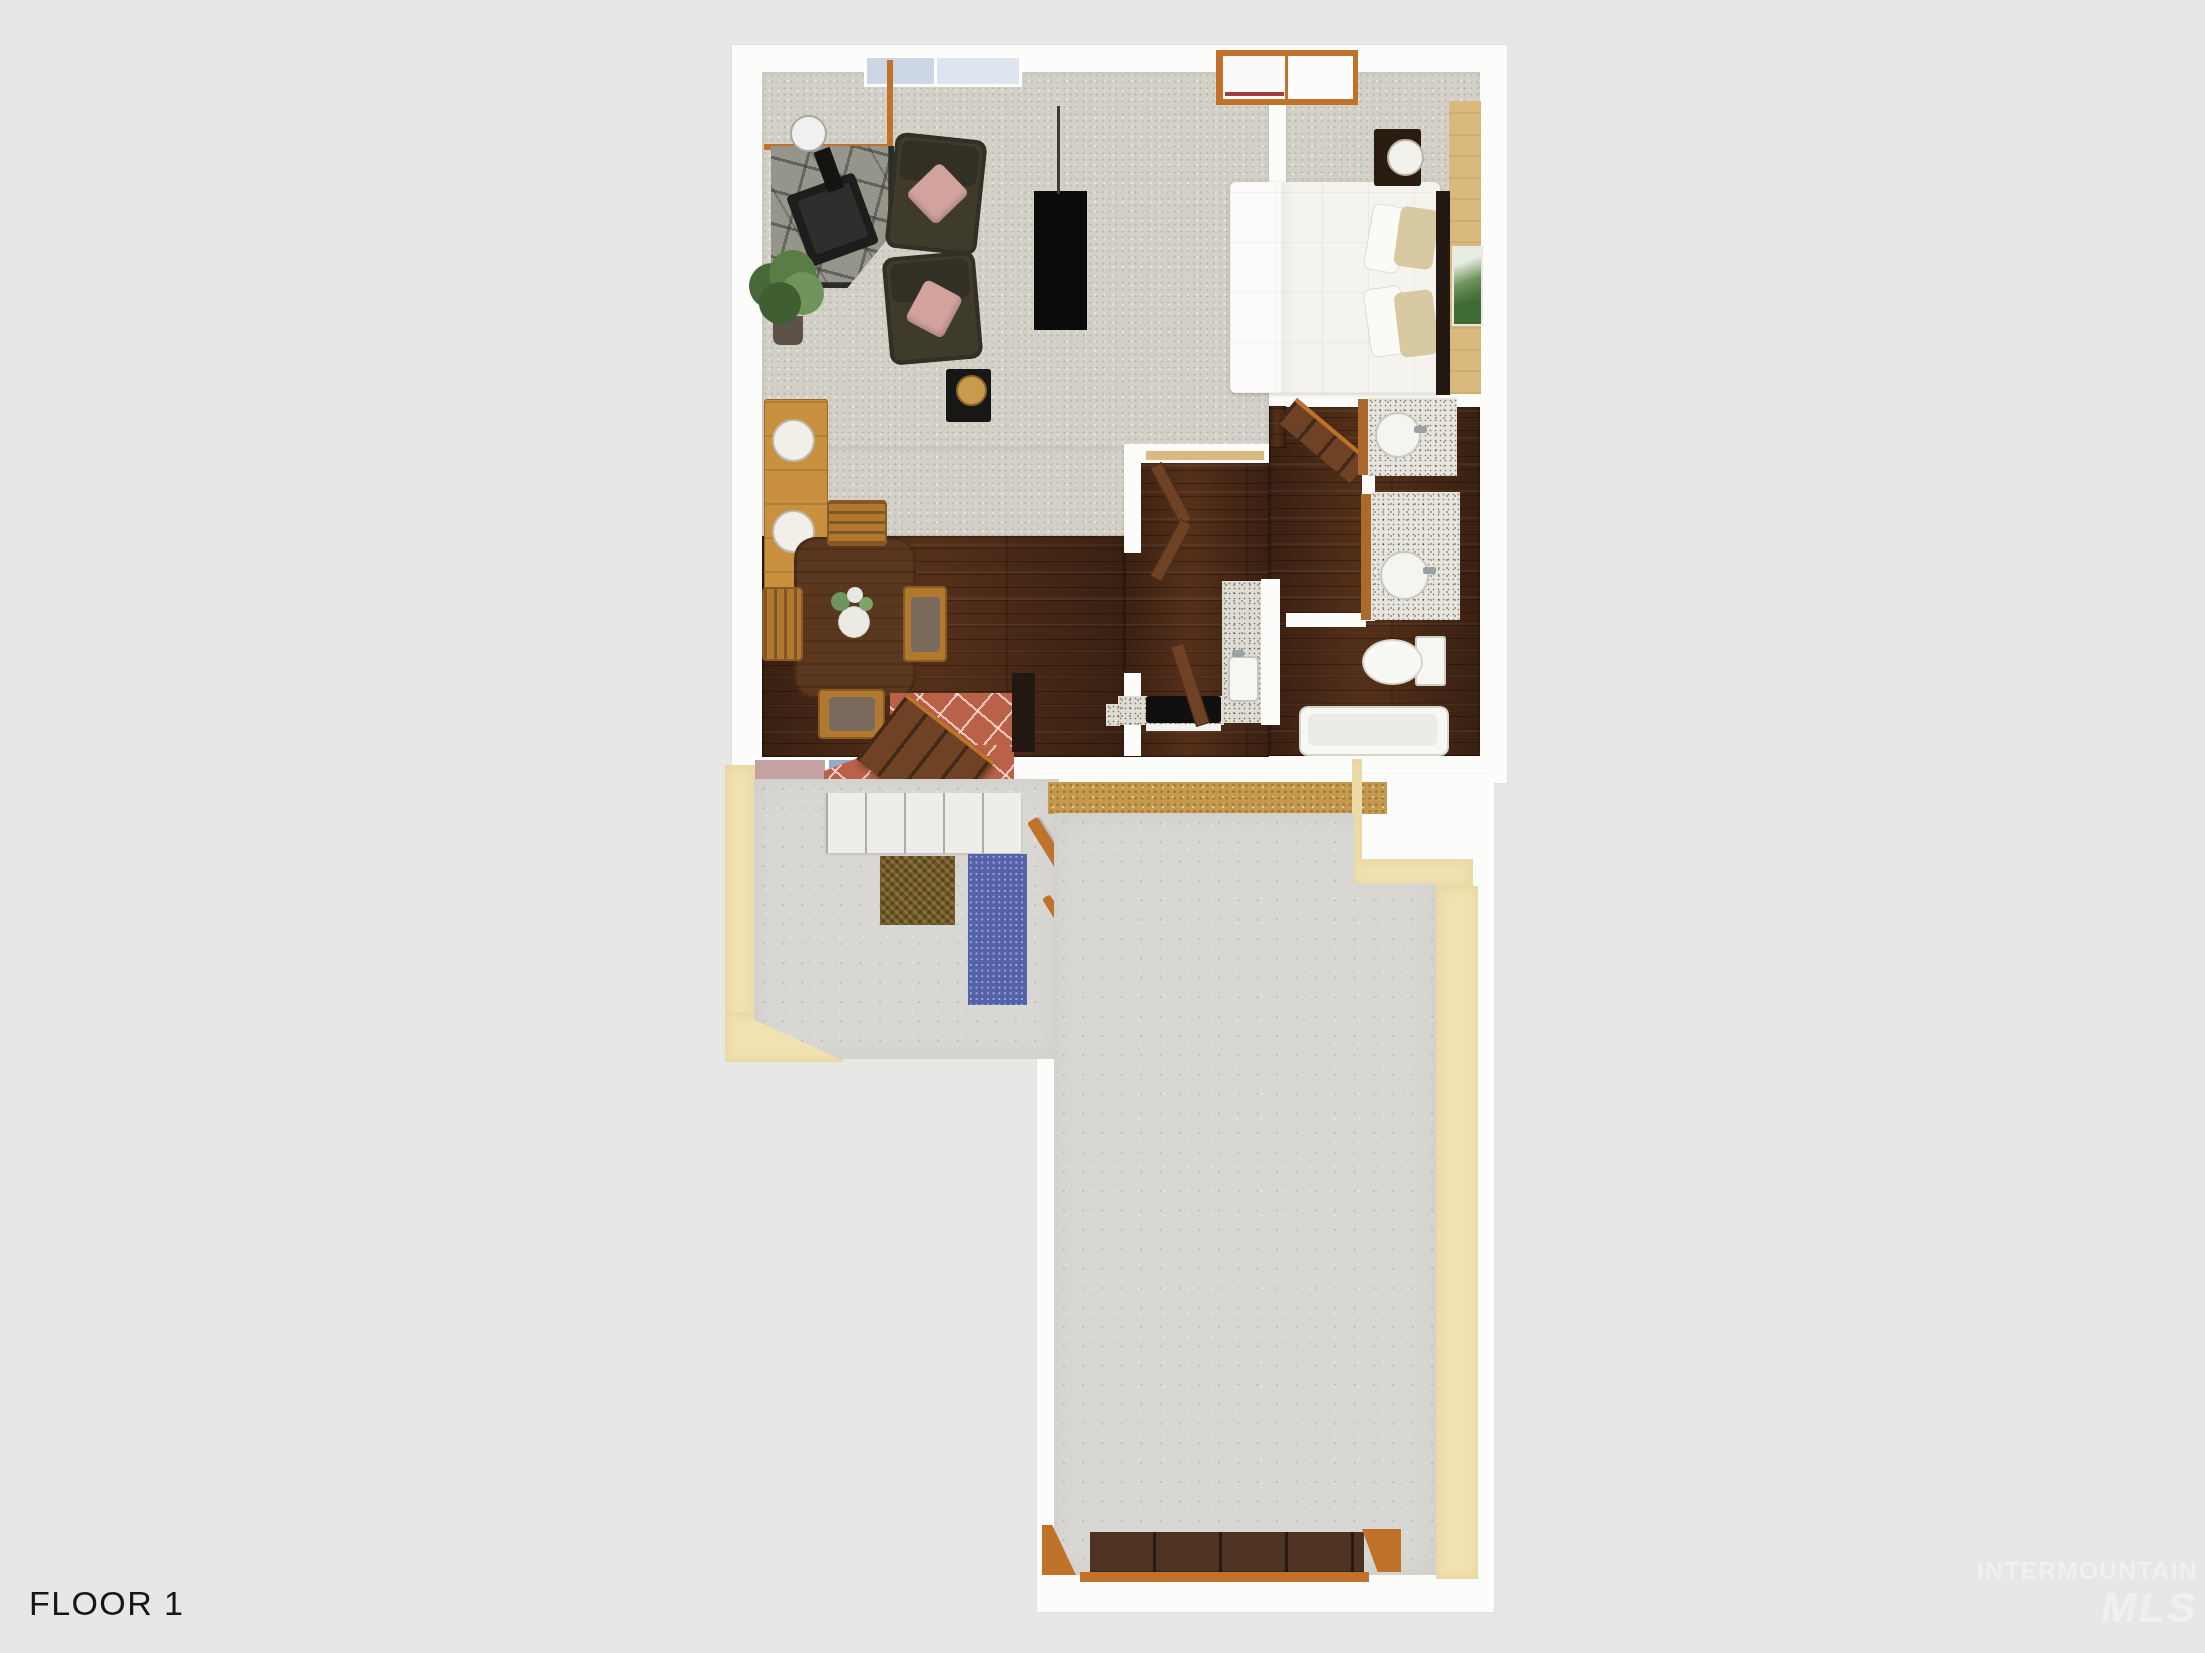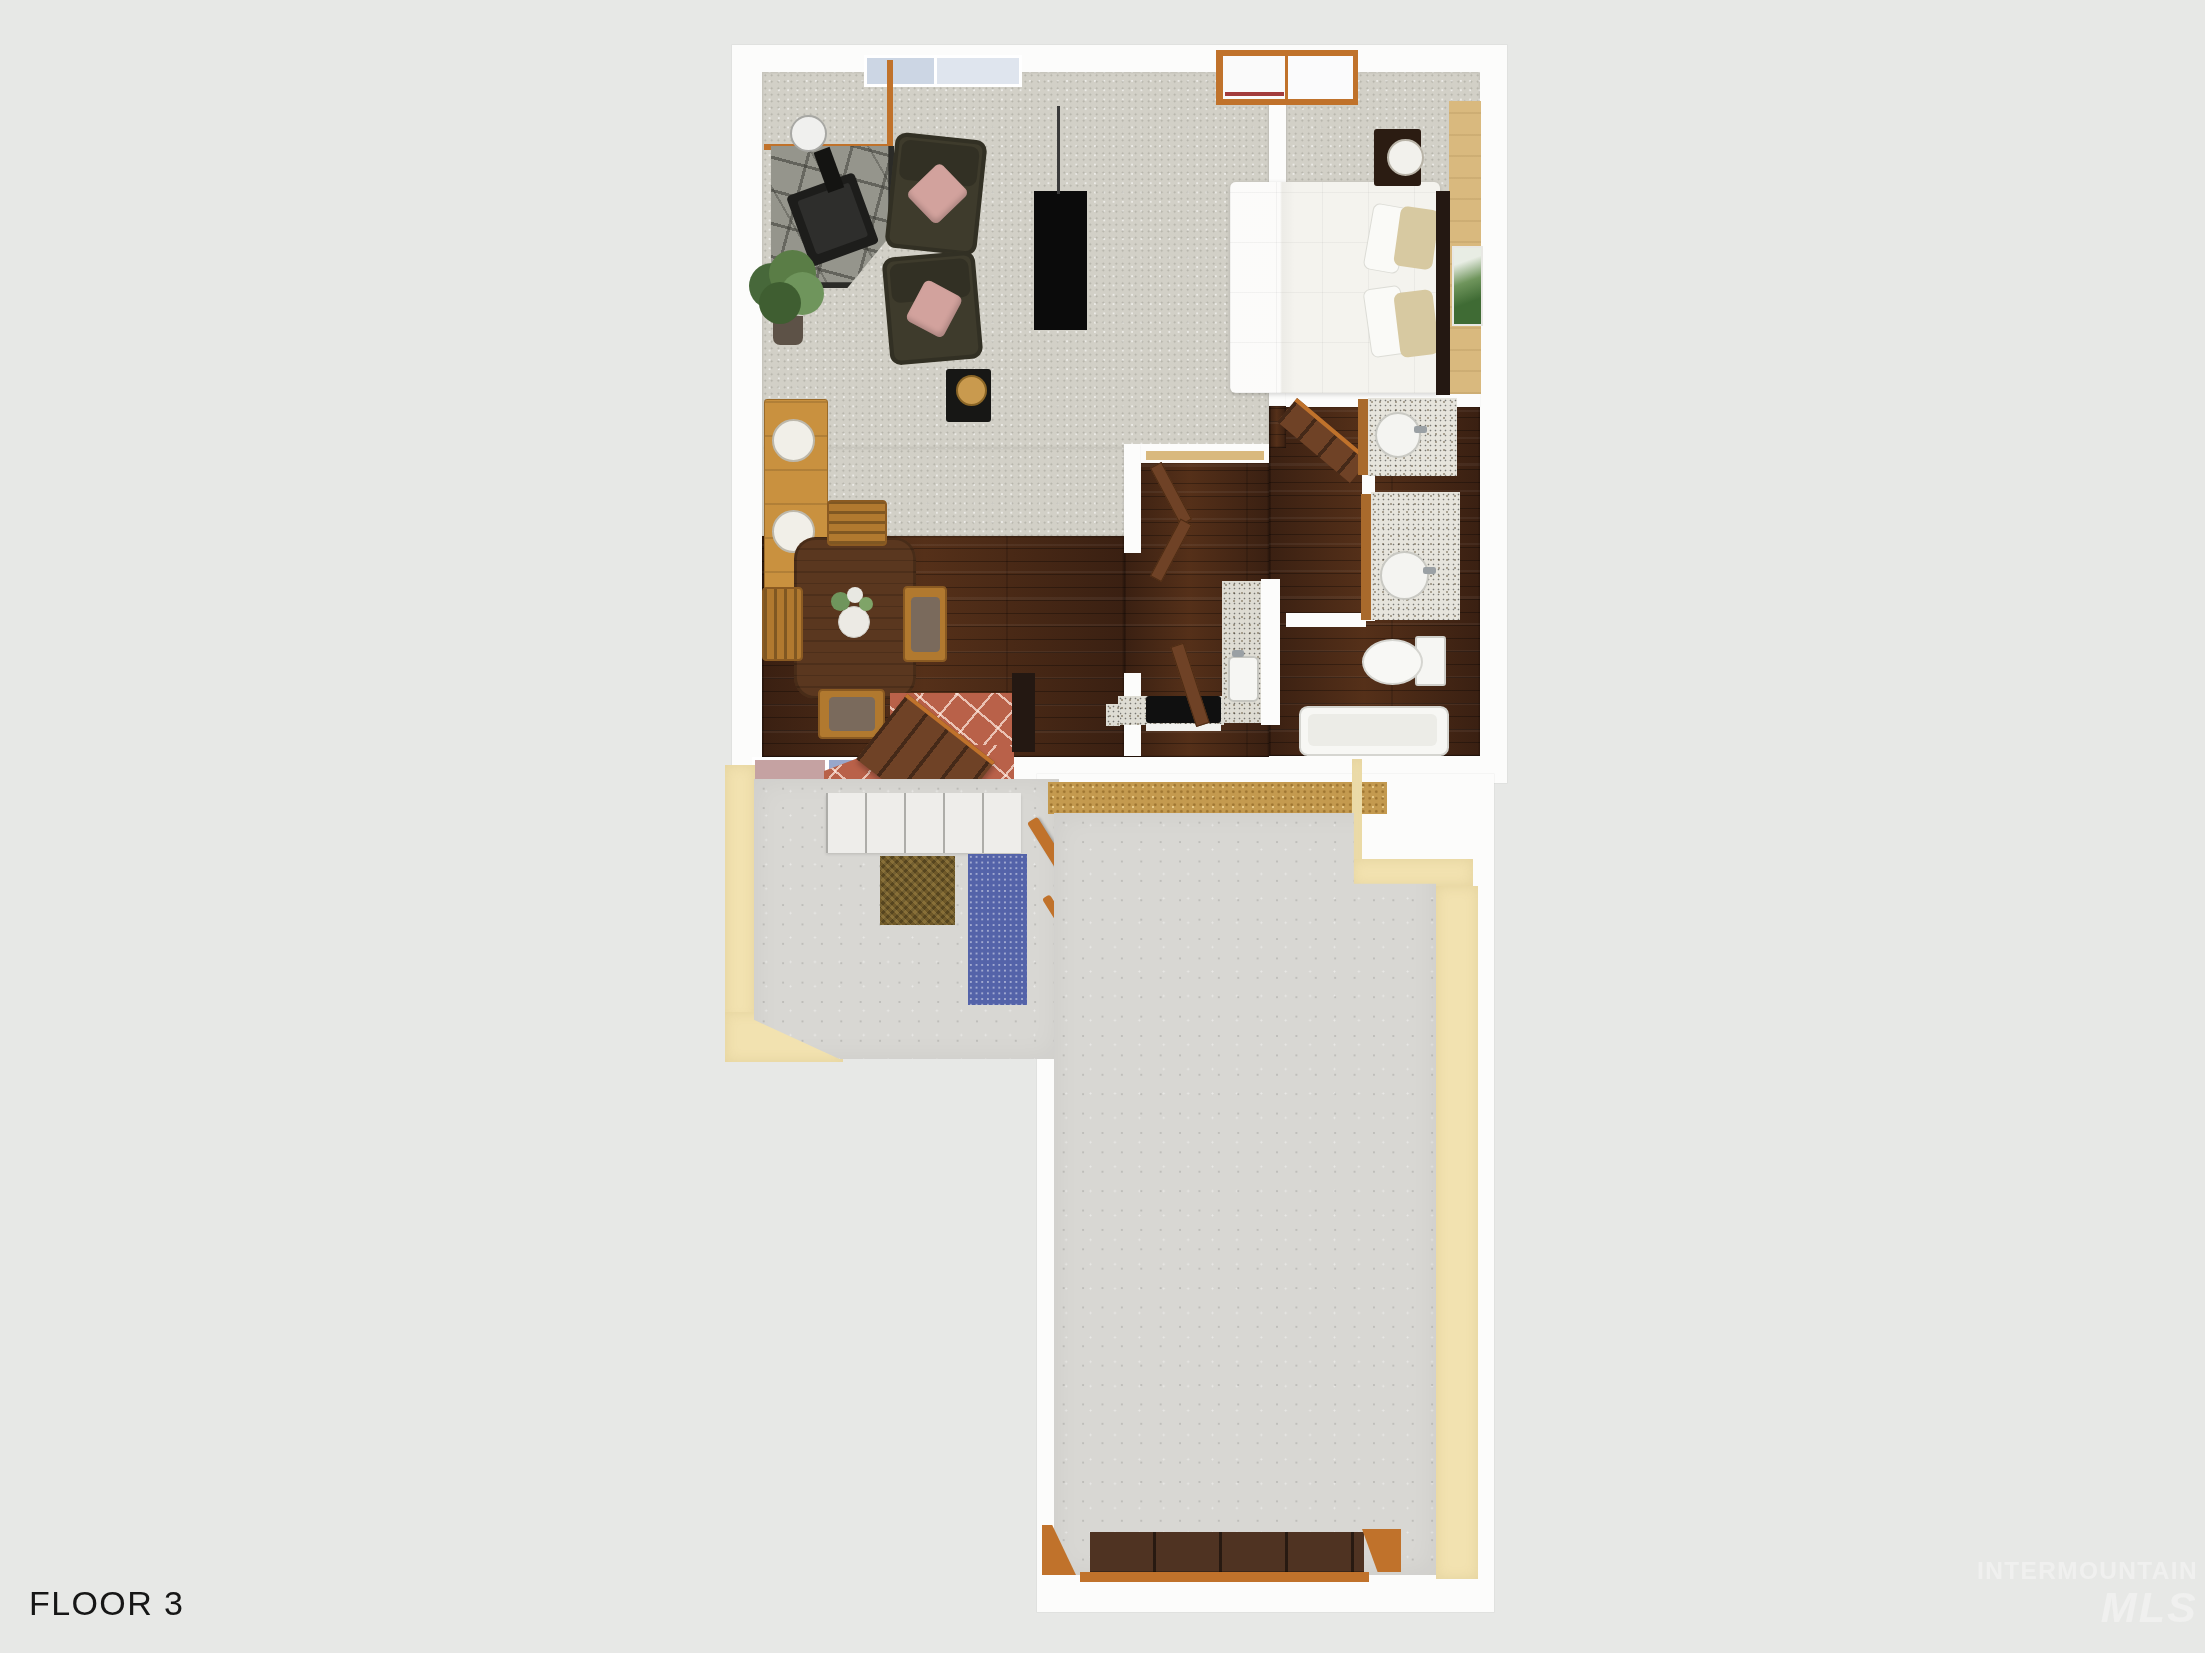--- a/index.html
+++ b/index.html
@@ -197,20 +197,20 @@
   <div class="abs sand" style="left:1048px;top:782px;width:339px;height:32px;"></div>
   <div class="abs cream" style="left:1352px;top:759px;width:10px;height:126px;"></div>
   <div class="abs cream" style="left:1352px;top:859px;width:121px;height:27px;"></div>
   <div class="abs cream" style="left:1436px;top:886px;width:42px;height:693px;"></div>
   <div class="abs concrete" style="left:1054px;top:813px;width:382px;height:762px;clip-path:polygon(0 0,78.5% 0,78.5% 9.3%,100% 9.3%,100% 100%,0 100%);"></div>
   <div class="abs" style="left:1090px;top:1532px;width:274px;height:40px;background:var(--garage-door);background-image:repeating-linear-gradient(90deg, transparent 0 63px, rgba(0,0,0,.5) 63px 66px),linear-gradient(0deg, rgba(0,0,0,.25) 0 1.4px, transparent 1.4px);"></div>
   <div class="abs" style="left:1080px;top:1572px;width:289px;height:10px;background:var(--trim);"></div>
   <div class="abs" style="left:1042px;top:1525px;width:34px;height:50px;background:var(--trim);clip-path:polygon(0 0,30% 0,100% 100%,0 100%);"></div>
   <div class="abs" style="left:1362px;top:1529px;width:39px;height:43px;background:var(--trim);clip-path:polygon(0 0,100% 0,100% 100%,40% 100%);"></div>
 
-  <div class="abs floor-label" style="left:29px;top:1584px;">FLOOR 3</div>
+  <div class="abs floor-label" style="left:29px;top:1584px;">FLOOR 1</div>
   <div class="abs watermark" style="left:1759px;top:1559px;width:439px;">
     <div class="wm1">INTERMOUNTAIN</div>
     <div class="wm2">MLS</div>
   </div>
 
 </div>
 
 
 </body></html>

